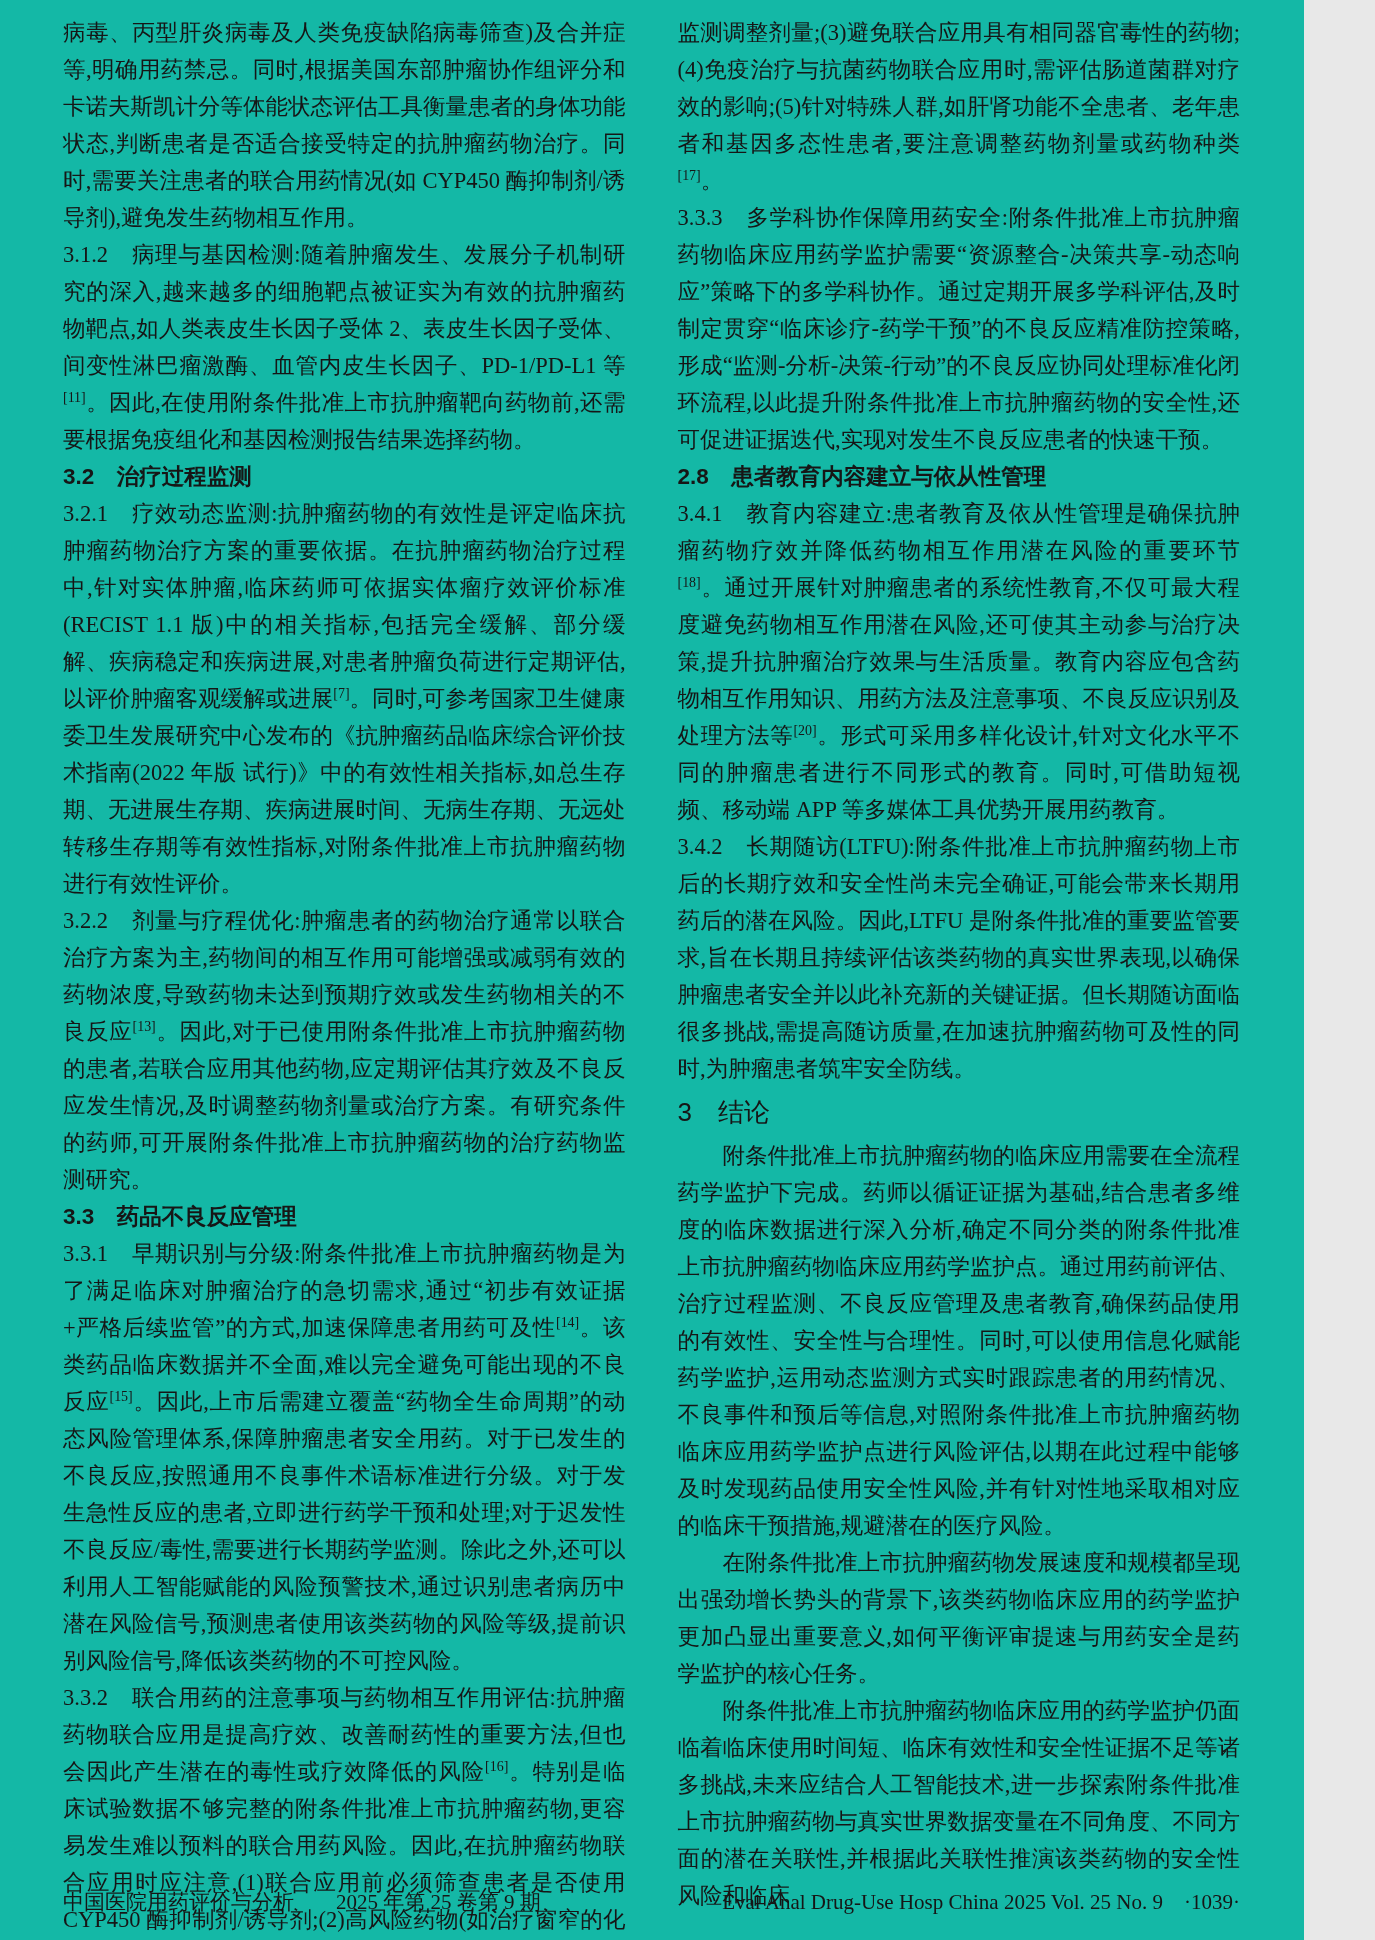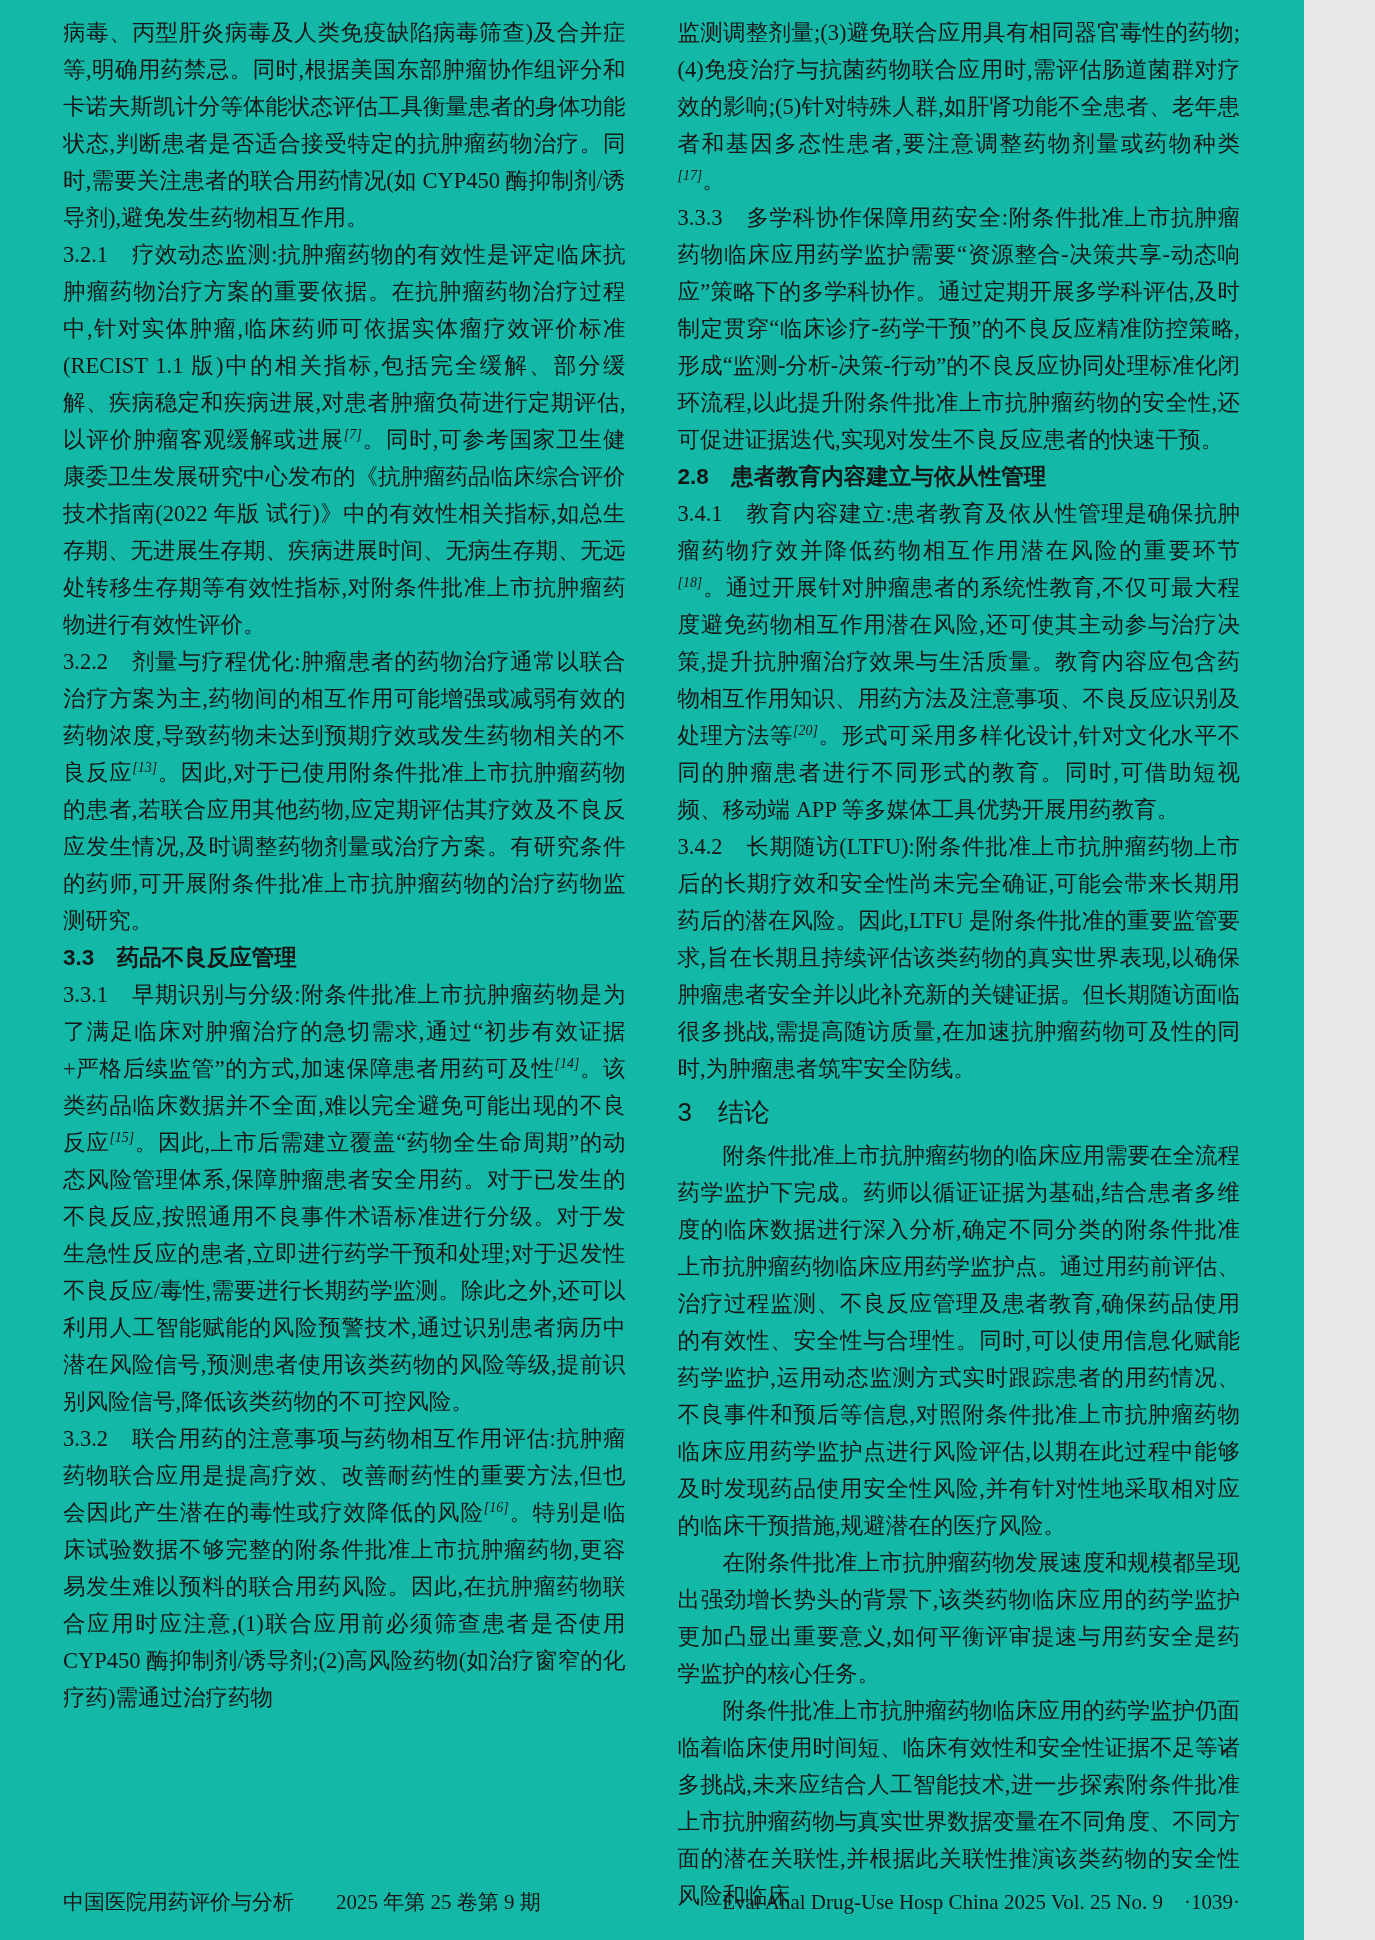--- a/index.html
+++ b/index.html
@@ -32,36 +32,37 @@
     font-family:"Liberation Sans","DejaVu Sans",sans-serif;
     font-weight:400;
     font-size:26px;line-height:50px;
     margin:0;text-align:left;
   }
   sup.ref{
     font-size:0.62em;
     line-height:0;
     vertical-align:super;
     letter-spacing:0;
-    font-style:italic;
   }
   .footer{
     position:absolute;left:63px;right:64px;bottom:24px;
     display:flex;justify-content:space-between;align-items:baseline;
     font-size:21px;line-height:28px;
   }
 </style>
 </head>
 <body>
 
 <div class="sheet">
   <div class="cols">
 
     <div class="col">
       <p class="para">病毒、丙型肝炎病毒及人类免疫缺陷病毒筛查)及合并症等,明确用药禁忌。同时,根据美国东部肿瘤协作组评分和卡诺夫斯凯计分等体能状态评估工具衡量患者的身体功能状态,判断患者是否适合接受特定的抗肿瘤药物治疗。同时,需要关注患者的联合用药情况(如 CYP450 酶抑制剂/诱导剂),避免发生药物相互作用。</p>
+      <p class="para">3.1.2　病理与基因检测:随着肿瘤发生、发展分子机制研究的深入,越来越多的细胞靶点被证实为有效的抗肿瘤药物靶点,如人类表皮生长因子受体 2、表皮生长因子受体、间变性淋巴瘤激酶、血管内皮生长因子、PD-1/PD-L1 等<sup class="ref">[11]</sup>。因此,在使用附条件批准上市抗肿瘤靶向药物前,还需要根据免疫组化和基因检测报告结果选择药物。</p>
+      <h3 class="h2">3.2　治疗过程监测</h3>
       <p class="para">3.2.1　疗效动态监测:抗肿瘤药物的有效性是评定临床抗肿瘤药物治疗方案的重要依据。在抗肿瘤药物治疗过程中,针对实体肿瘤,临床药师可依据实体瘤疗效评价标准(RECIST 1.1 版)中的相关指标,包括完全缓解、部分缓解、疾病稳定和疾病进展,对患者肿瘤负荷进行定期评估,以评价肿瘤客观缓解或进展<sup class="ref">[7]</sup>。同时,可参考国家卫生健康委卫生发展研究中心发布的《抗肿瘤药品临床综合评价技术指南(2022 年版 试行)》中的有效性相关指标,如总生存期、无进展生存期、疾病进展时间、无病生存期、无远处转移生存期等有效性指标,对附条件批准上市抗肿瘤药物进行有效性评价。</p>
       <p class="para">3.2.2　剂量与疗程优化:肿瘤患者的药物治疗通常以联合治疗方案为主,药物间的相互作用可能增强或减弱有效的药物浓度,导致药物未达到预期疗效或发生药物相关的不良反应<sup class="ref">[13]</sup>。因此,对于已使用附条件批准上市抗肿瘤药物的患者,若联合应用其他药物,应定期评估其疗效及不良反应发生情况,及时调整药物剂量或治疗方案。有研究条件的药师,可开展附条件批准上市抗肿瘤药物的治疗药物监测研究。</p>
       <h3 class="h2">3.3　药品不良反应管理</h3>
       <p class="para">3.3.1　早期识别与分级:附条件批准上市抗肿瘤药物是为了满足临床对肿瘤治疗的急切需求,通过“初步有效证据+严格后续监管”的方式,加速保障患者用药可及性<sup class="ref">[14]</sup>。该类药品临床数据并不全面,难以完全避免可能出现的不良反应<sup class="ref">[15]</sup>。因此,上市后需建立覆盖“药物全生命周期”的动态风险管理体系,保障肿瘤患者安全用药。对于已发生的不良反应,按照通用不良事件术语标准进行分级。对于发生急性反应的患者,立即进行药学干预和处理;对于迟发性不良反应/毒性,需要进行长期药学监测。除此之外,还可以利用人工智能赋能的风险预警技术,通过识别患者病历中潜在风险信号,预测患者使用该类药物的风险等级,提前识别风险信号,降低该类药物的不可控风险。</p>
       <p class="para">3.3.2　联合用药的注意事项与药物相互作用评估:抗肿瘤药物联合应用是提高疗效、改善耐药性的重要方法,但也会因此产生潜在的毒性或疗效降低的风险<sup class="ref">[16]</sup>。特别是临床试验数据不够完整的附条件批准上市抗肿瘤药物,更容易发生难以预料的联合用药风险。因此,在抗肿瘤药物联合应用时应注意,(1)联合应用前必须筛查患者是否使用 CYP450 酶抑制剂/诱导剂;(2)高风险药物(如治疗窗窄的化疗药)需通过治疗药物</p>
     </div>
 
     <div class="col">
       <p class="para">监测调整剂量;(3)避免联合应用具有相同器官毒性的药物;(4)免疫治疗与抗菌药物联合应用时,需评估肠道菌群对疗效的影响;(5)针对特殊人群,如肝肾功能不全患者、老年患者和基因多态性患者,要注意调整药物剂量或药物种类<sup class="ref">[17]</sup>。</p>
       <p class="para">3.3.3　多学科协作保障用药安全:附条件批准上市抗肿瘤药物临床应用药学监护需要“资源整合-决策共享-动态响应”策略下的多学科协作。通过定期开展多学科评估,及时制定贯穿“临床诊疗-药学干预”的不良反应精准防控策略,形成“监测-分析-决策-行动”的不良反应协同处理标准化闭环流程,以此提升附条件批准上市抗肿瘤药物的安全性,还可促进证据迭代,实现对发生不良反应患者的快速干预。</p>

